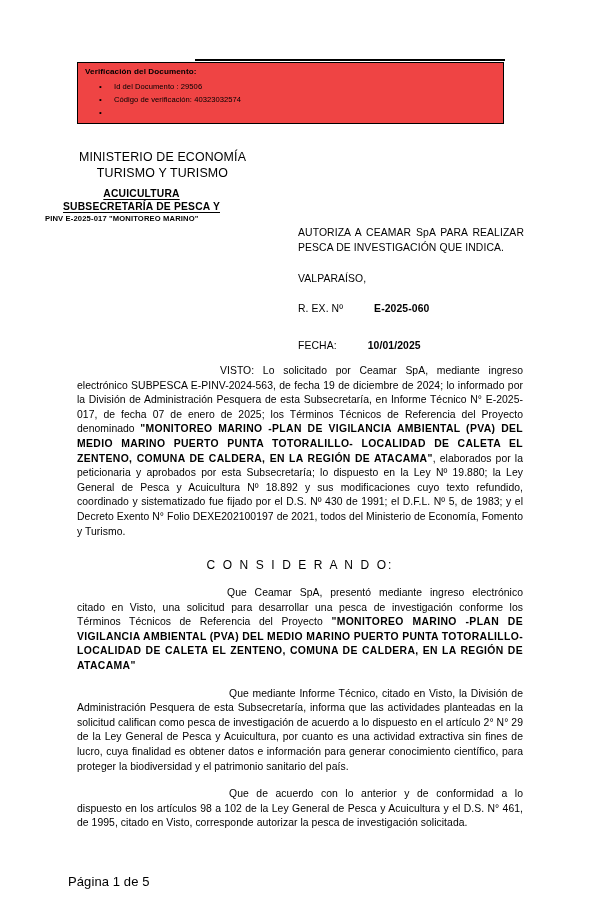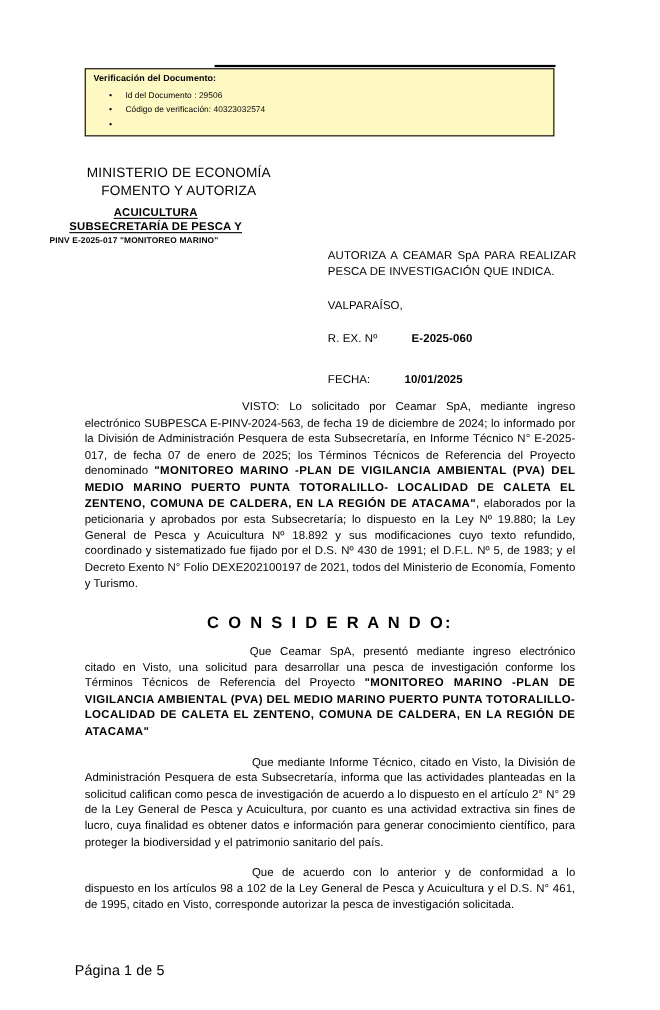--- a/index.html
+++ b/index.html
@@ -25,21 +25,21 @@
 
   
   .verif-box {
     position: absolute;
     left: 77px;
     top: 62px;
     width: 427px;
     height: 62px;
     border: 1.6px solid #000;
     box-sizing: border-box;
-    background: #fef9c3;
+    background: #ef4444;
   }
   .verif-title {
     position: absolute;
     left: 7px;
     top: 4px;
     font-size: 8.1px;
     font-weight: bold;
     letter-spacing: 0.1px;
     white-space: nowrap;
   }
@@ -162,22 +162,22 @@
   .indent-mid { display: inline-block; width: 152px; }
   b.kw { font-weight: normal; }
   .bold-title { font-weight: bold; letter-spacing: 0.35px; }
 
   .considerando {
     position: absolute;
     left: 77px;
     top: 558px;
     width: 446px;
     text-align: center;
-    font-size: 15px;
-    font-weight: bold;
+    font-size: 12px;
+    font-weight: normal;
     letter-spacing: 2.1px;
   }
 
   .body-text2 {
     position: absolute;
     left: 77px;
     top: 586px;
     width: 446px;
     font-size: 10.4px;
     line-height: 14.6px;
@@ -211,21 +211,21 @@
       </div>
       <div class="verif-item">
         <span class="bullet">•</span>
       </div>
     </div>
   </div>
   <div class="verif-overline"></div>
 
   <div class="ministry">
     <div>MINISTERIO DE ECONOMÍA</div>
-    <div>FOMENTO Y AUTORIZA</div>
+    <div>TURISMO Y TURISMO</div>
   </div>
 
   <div class="subsecretaria">
     <div><span>ACUICULTURA</span></div>
     <div><span>SUBSECRETARÍA DE PESCA Y</span></div>
   </div>
 
   <div class="pinv-code">PINV E-2025-017 "MONITOREO MARINO"</div>
 
   <div class="rightcol">

